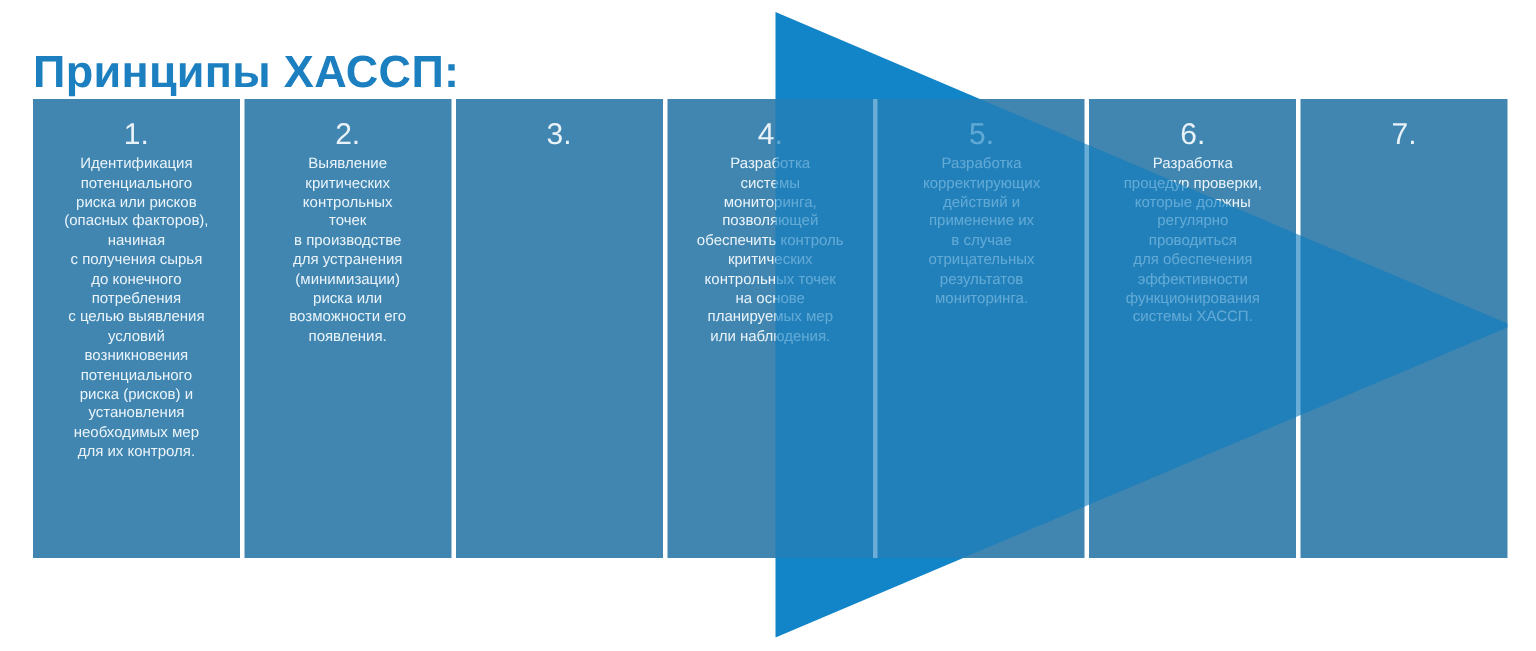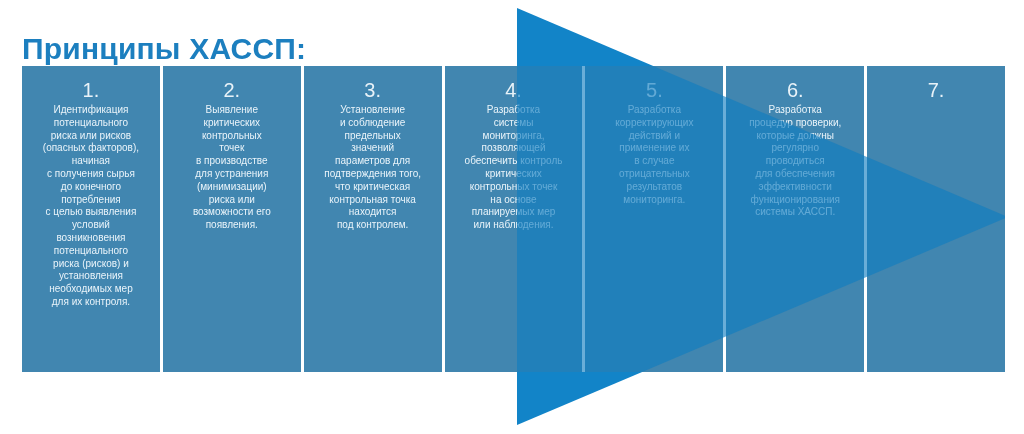--- a/index.html
+++ b/index.html
@@ -142,30 +142,20 @@
 (минимизации)
 риска или
 возможности его
 появления.</div>
       </div>
     </div>
 
     <div class="column" style="background: rgb(65, 134, 176);">
       <div class="col-inner">
         <div class="col-number">3.</div>
-        <div class="col-text" style="color: rgb(234, 244, 250);">Установление
-и соблюдение
-предельных
-значений
-параметров для
-подтверждения того,
-что критическая
-контрольная точка
-находится
-под контролем.</div>
       </div>
     </div>
 
     <div class="column" style="background: rgb(65, 134, 176);">
       <div class="col-inner">
         <div class="col-number">4.</div>
         <div class="col-text" style="color: rgb(234, 244, 250);">Разработка
 системы
 мониторинга,
 позволяющей

